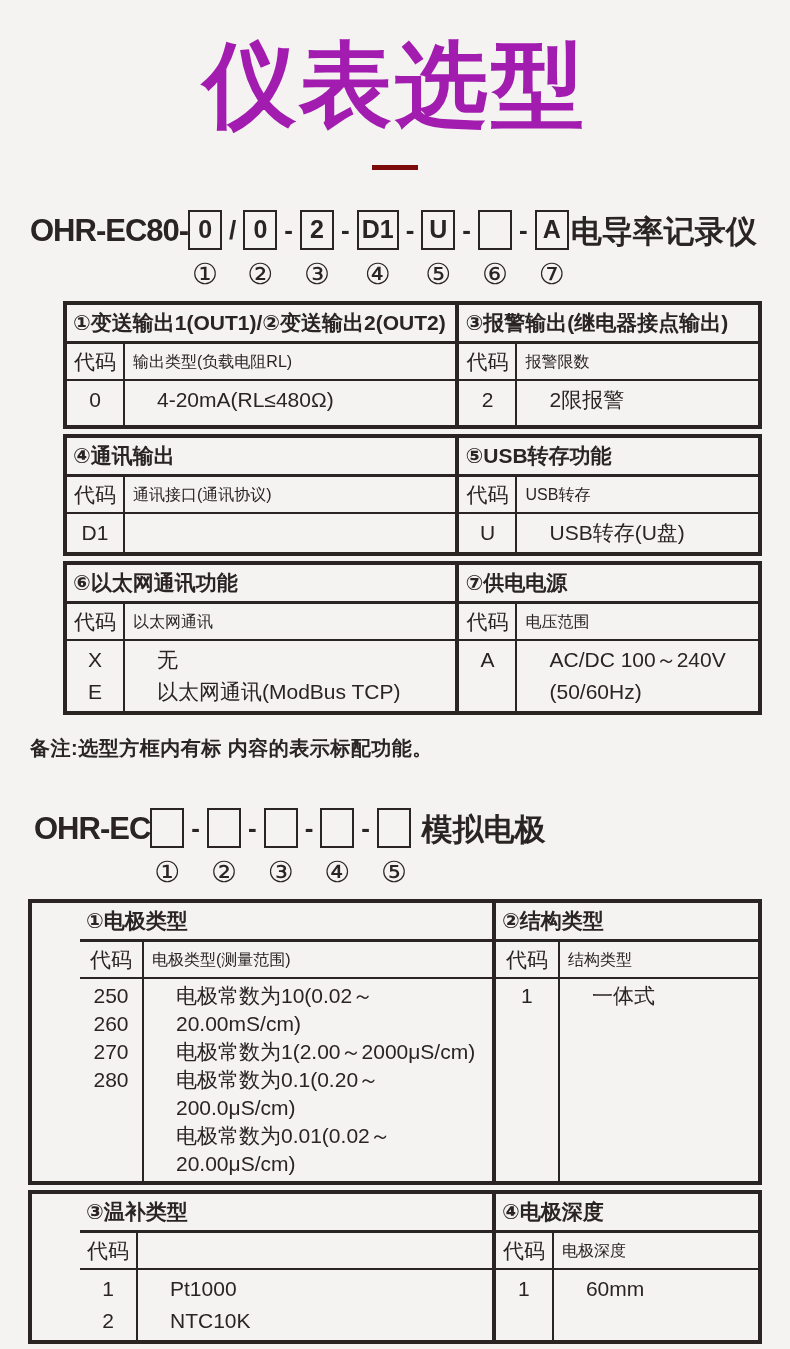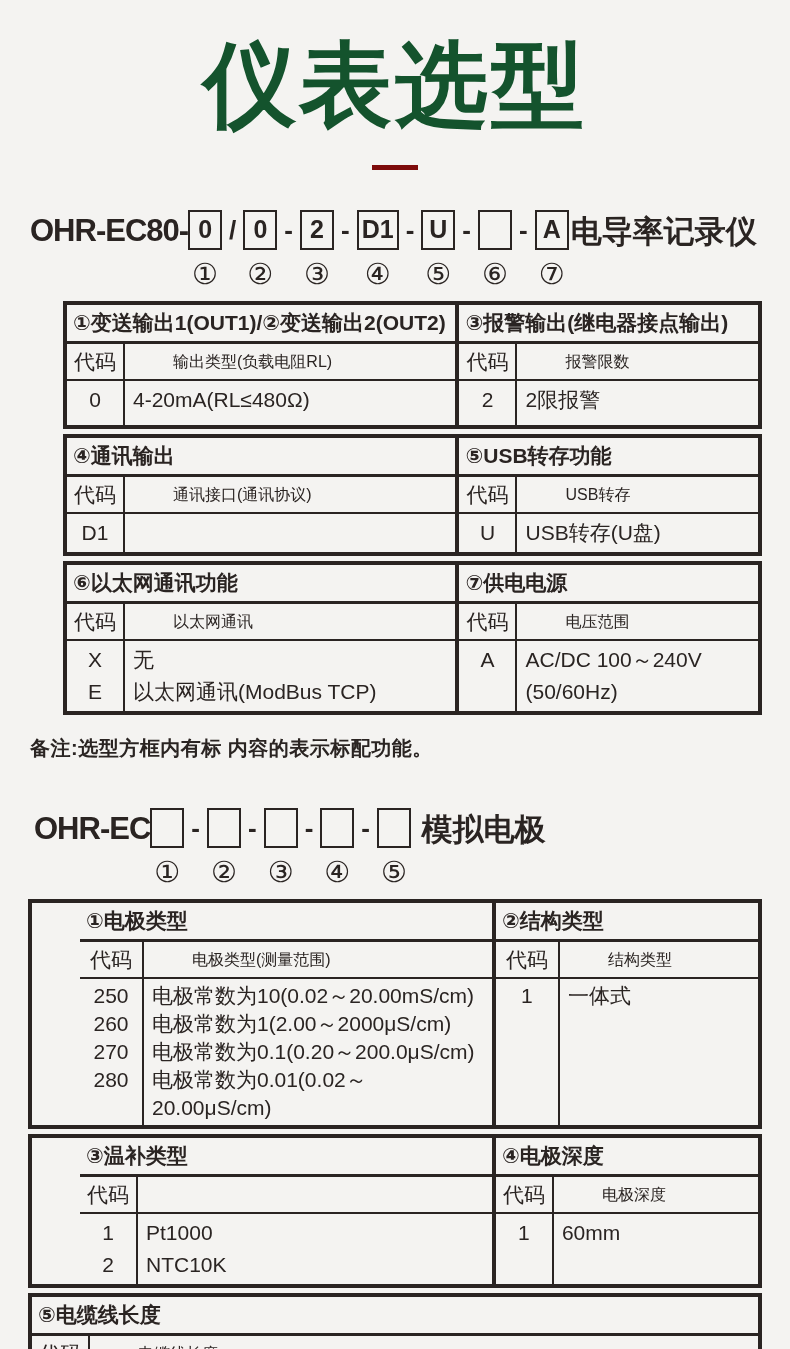--- a/index.html
+++ b/index.html
@@ -12,21 +12,21 @@
   html,body{background:var(--bg);}
   body{
     width:790px;height:1349px;overflow:hidden;position:relative;
     font-family:"Liberation Sans","DejaVu Sans",sans-serif;
     color:var(--ink);
   }
   
   .title{
     margin-top:36px;text-align:center;
     font-size:93px;line-height:1.06;font-weight:900;
-    letter-spacing:3px;color:#14532d;
+    letter-spacing:3px;color:#a21caf;
   }
   .red-rule{
     width:46px;height:5px;background:var(--accent);
     margin:30px auto 0 auto;
   }
   
   .model-line{
     display:flex;align-items:flex-start;
     margin:40px 0 0 30px;
   }
@@ -60,35 +60,35 @@
   .sec.left{border-right:4px solid var(--ink);}
   .sec.right{flex:1;}
   .sec.full{width:100%;}
   #recorder-table .sec.left{width:56.8%;}
   #electrode-table .sec.left{width:63.9%;padding-left:48px;}
   .sec-header{
     font-size:21px;line-height:30px;font-weight:700;
     padding:3px 6px 3px 6px;border-bottom:3px solid var(--ink);
     white-space:nowrap;overflow:hidden;
   }
-  .sec-sub{display:flex;border-bottom:2px solid var(--ink);gap:40px;}
+  .sec-sub{display:flex;border-bottom:2px solid var(--ink);}
   .sub-code{
     width:58px;flex:none;border-right:2px solid var(--ink);
     font-size:21px;line-height:29px;padding:3px 2px;text-align:center;
     white-space:nowrap;
   }
   .sub-desc{flex:1;font-size:16px;line-height:29px;padding:3px 8px;white-space:nowrap;overflow:hidden;}
   .sec-body{display:flex;flex:1;}
   .body-codes{
     width:58px;flex:none;border-right:2px solid var(--ink);
     display:flex;flex-direction:column;align-items:center;padding-top:3px;
   }
   .body-descs{flex:1;padding:3px 8px 3px 8px;}
   .code-line,.desc-line{font-size:21px;line-height:32px;}
-  .desc-line{white-space:pre-line;}
+  .desc-line{white-space:pre-line;margin-left:24px;}
   
   #recorder-table .blk:nth-child(1) .sec-body{min-height:44px;}
   #recorder-table .blk:nth-child(2) .sec-body{min-height:32px;}
   #recorder-table .blk:nth-child(3) .sec-body{min-height:64px;}
   #electrode-table .blk:nth-child(1) .sec-body{min-height:112px;}
   #electrode-table .blk:nth-child(1) .sub-code,
   #electrode-table .blk:nth-child(1) .body-codes{width:64px;}
   #electrode-table .blk:nth-child(1) .code-line,
   #electrode-table .blk:nth-child(1) .desc-line{line-height:28px;}
   #electrode-table .blk:nth-child(2) .sec-body{min-height:56px;}

